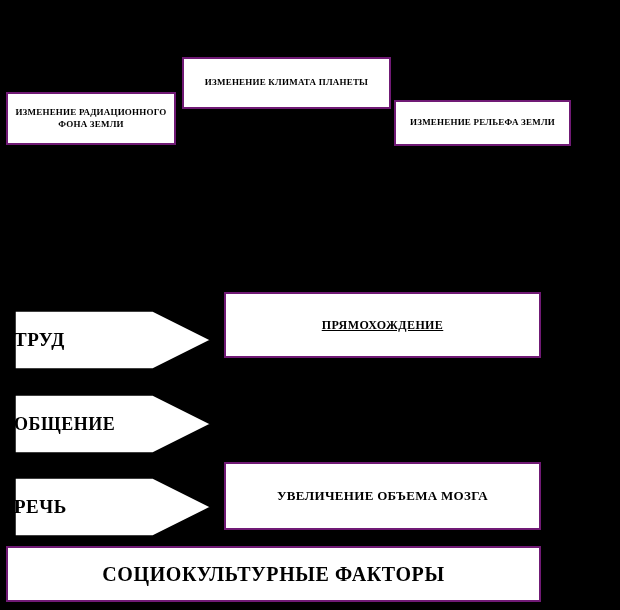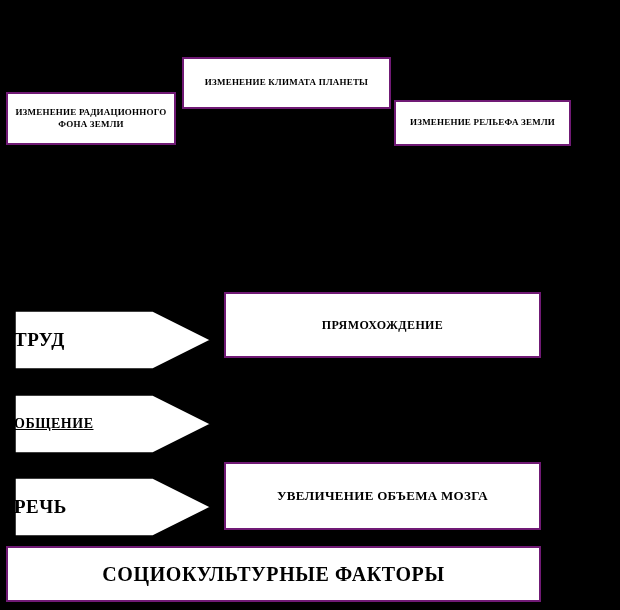--- a/index.html
+++ b/index.html
@@ -69,20 +69,21 @@
     letter-spacing: 1px;
   }
   
   #box-upright {
     left: 224px;
     top: 292px;
     width: 317px;
     height: 66px;
     font-size: 12px;
     letter-spacing: 0.4px;
+    text-decoration: underline;
   }
   #box-hand {
     left: 224px;
     top: 376px;
     width: 317px;
     height: 72px;
     font-size: 12px;
     line-height: 1.5;
     letter-spacing: 0.3px;
   }
@@ -126,21 +127,21 @@
     align-items: center;
     justify-content: flex-start;
     font-size: 19px;
     font-weight: bold;
     color: #000000;
     letter-spacing: 0.5px;
   }
   #arrow-labor { top: 311px; }
   #arrow-communication { top: 395px; }
   #arrow-speech { top: 478px; }
-  #arrow-communication .arrow-label { font-size: 14px; text-decoration: underline; }
+  #arrow-communication .arrow-label { font-size: 18px; }
 </style>
 </head>
 <body>
 
 <div class="stage">
 
   <div class="box small-box" id="box-radiation">
     <span>ИЗМЕНЕНИЕ РАДИАЦИОННОГО ФОНА ЗЕМЛИ</span>
   </div>
 

